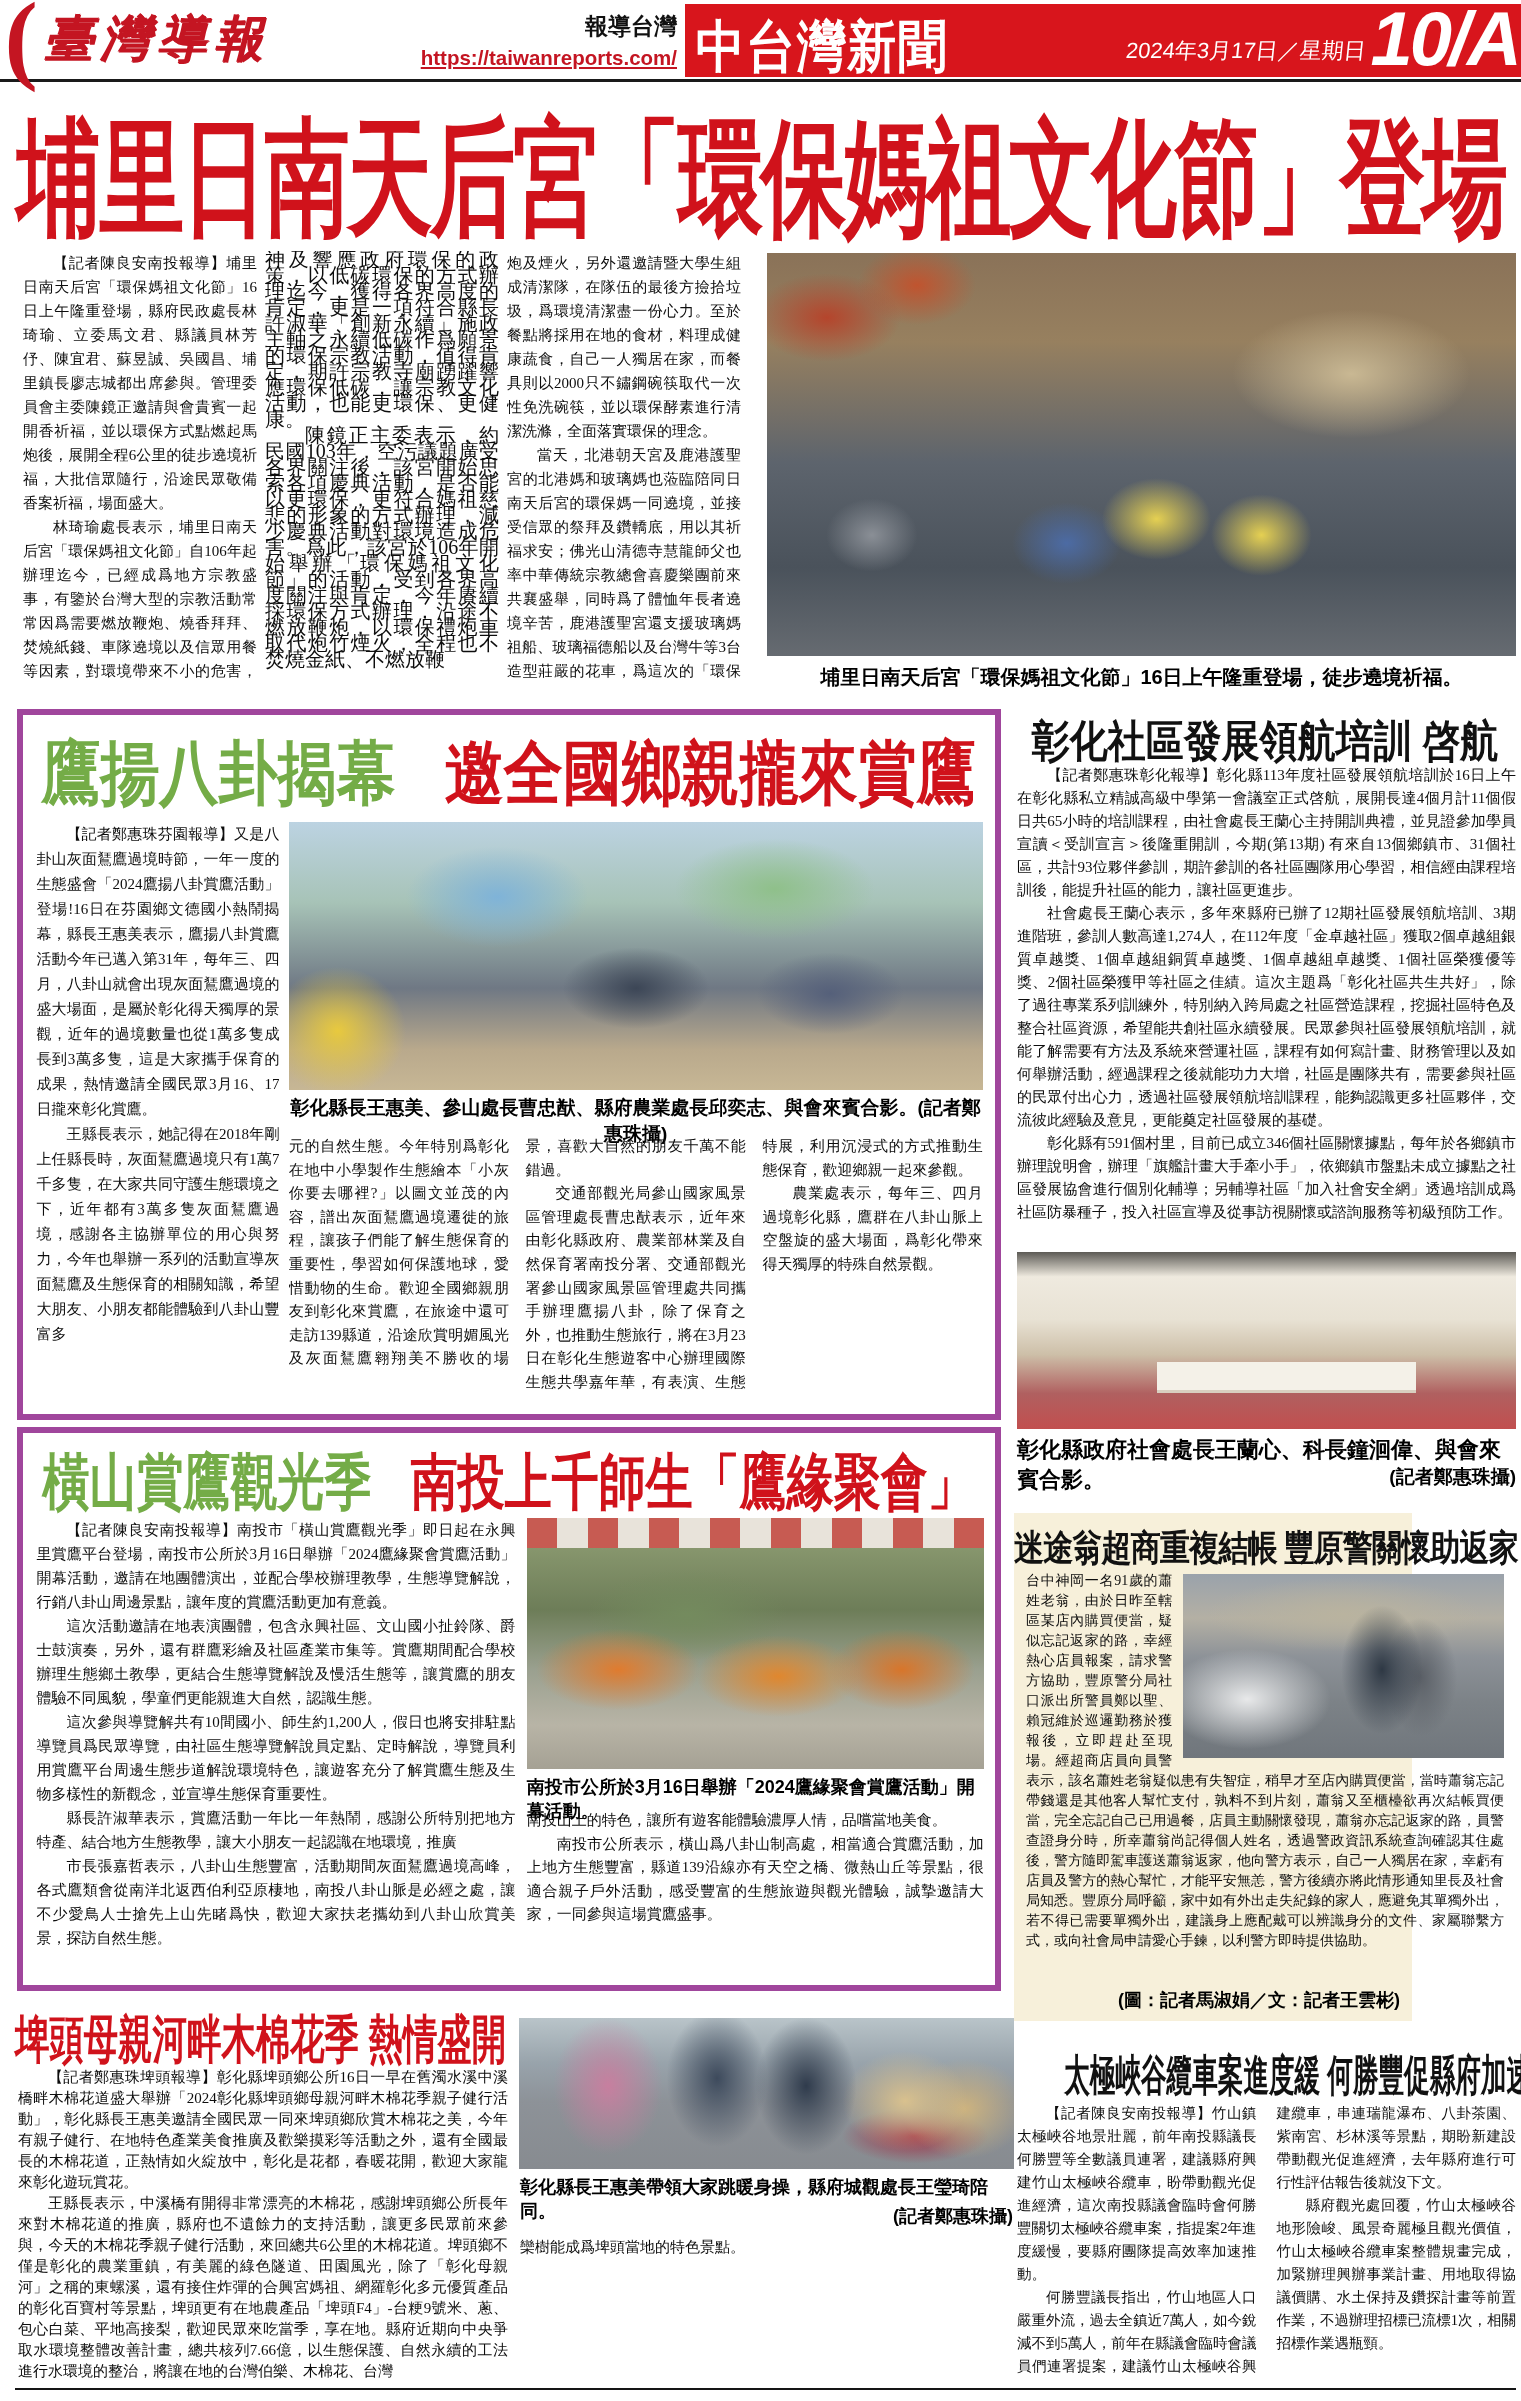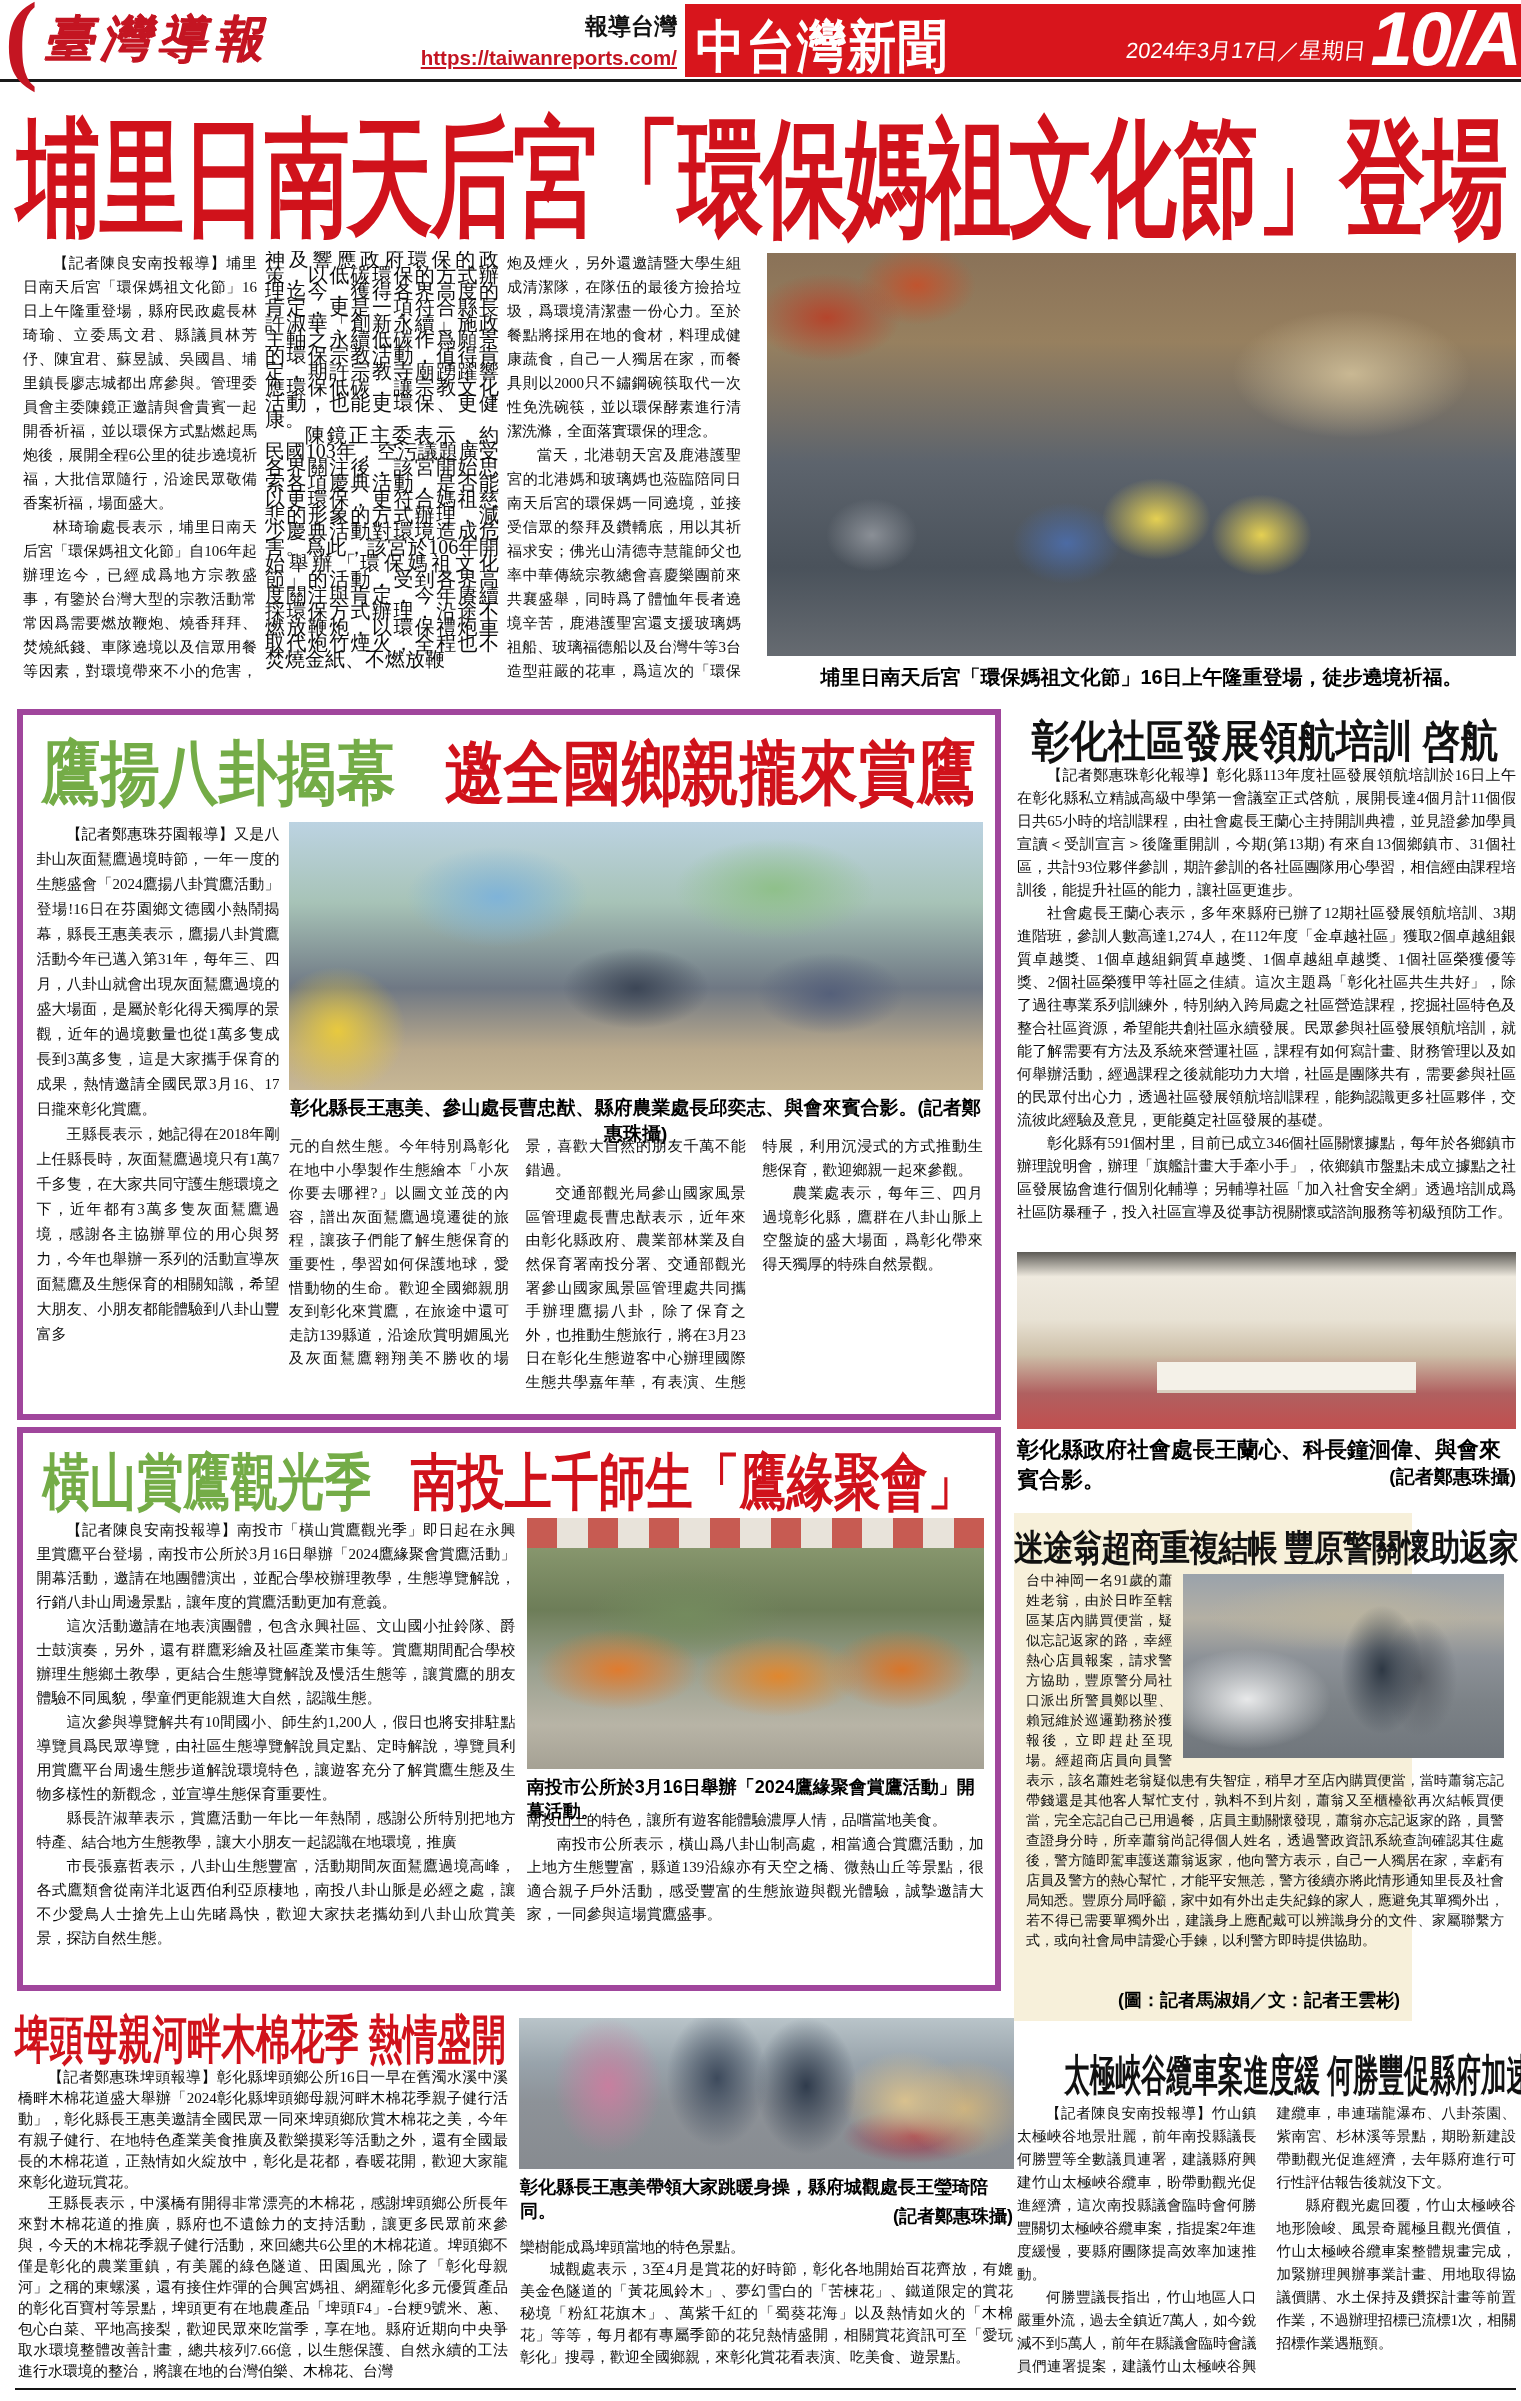--- a/index.html
+++ b/index.html
@@ -187,21 +187,20 @@
   <div class="abs body-txt" style="left:18px;top:2067px;width:490px;height:320px;font-size:15px;line-height:21px;">
       <p>【記者鄭惠珠埤頭報導】彰化縣埤頭鄉公所16日一早在舊濁水溪中溪橋畔木棉花道盛大舉辦「2024彰化縣埤頭鄉母親河畔木棉花季親子健行活動」，彰化縣長王惠美邀請全國民眾一同來埤頭鄉欣賞木棉花之美，今年有親子健行、在地特色產業美食推廣及歡樂摸彩等活動之外，還有全國最長的木棉花道，正熱情如火綻放中，彰化是花都，春暖花開，歡迎大家龍來彰化遊玩賞花。</p>
       <p>王縣長表示，中溪橋有開得非常漂亮的木棉花，感謝埤頭鄉公所長年來對木棉花道的推廣，縣府也不遺餘力的支持活動，讓更多民眾前來參與，今天的木棉花季親子健行活動，來回總共6公里的木棉花道。埤頭鄉不僅是彰化的農業重鎮，有美麗的綠色隧道、田園風光，除了「彰化母親河」之稱的東螺溪，還有接住炸彈的合興宮媽祖、網羅彰化多元優質產品的彰化百寶村等景點，埤頭更有在地農產品「埤頭F4」-台粳9號米、蔥、包心白菜、平地高接梨，歡迎民眾來吃當季，享在地。縣府近期向中央爭取水環境整體改善計畫，總共核列7.66億，以生態保護、自然永續的工法進行水環境的整治，將讓在地的台灣伯樂、木棉花、台灣</p>
     </div>
 
   <div class="ph ph6" style="left:519px;top:2018px;width:495px;height:151px;"></div>
   <div class="abs caption" style="left:520px;top:2175px;width:493px;font-size:18px;">彰化縣長王惠美帶領大家跳暖身操，縣府城觀處長王瑩琦陪同。</div>
   <div class="abs caption" style="left:520px;top:2204px;width:493px;text-align:right;font-size:18px;">(記者鄭惠珠攝)</div>
   <div class="abs body-txt" style="left:520px;top:2236px;width:493px;height:151px;font-size:15px;line-height:22px;">
       <p class="noind">欒樹能成爲埤頭當地的特色景點。</p>
-      <p>城觀處表示，3至4月是賞花的好時節，彰化各地開始百花齊放，有媲美金色隧道的「黃花風鈴木」、夢幻雪白的「苦楝花」、鐵道限定的賞花秘境「粉紅花旗木」、萬紫千紅的「蜀葵花海」以及熱情如火的「木棉花」等等，每月都有專屬季節的花兒熱情盛開，相關賞花資訊可至「愛玩彰化」搜尋，歡迎全國鄉親，來彰化賞花看表演、吃美食、遊景點。</p>
     </div>
 
   <div class="abs hl-black" style="left:1014px;top:2047px;width:502px;font-size:32px;transform:scale(0.8,1.35);transform-origin:top center;">太極峽谷纜車案進度緩 何勝豐促縣府加速推動</div>
   <div class="abs body-txt" style="left:1017px;top:2102px;width:499px;height:283px;font-size:14.5px;line-height:23px;column-count:2;column-gap:20px;column-fill:auto;">
       <p>【記者陳良安南投報導】竹山鎮太極峽谷地景壯麗，前年南投縣議長何勝豐等全數議員連署，建議縣府興建竹山太極峽谷纜車，盼帶動觀光促進經濟，這次南投縣議會臨時會何勝豐關切太極峽谷纜車案，指提案2年進度緩慢，要縣府團隊提高效率加速推動。</p>
       <p>何勝豐議長指出，竹山地區人口嚴重外流，過去全鎮近7萬人，如今銳減不到5萬人，前年在縣議會臨時會議員們連署提案，建議竹山太極峽谷興建纜車，串連瑞龍瀑布、八卦茶園、紫南宮、杉林溪等景點，期盼新建設帶動觀光促進經濟，去年縣府進行可行性評估報告後就沒下文。</p>
       <p>縣府觀光處回覆，竹山太極峽谷地形險峻、風景奇麗極且觀光價值，竹山太極峽谷纜車案整體規畫完成，加緊辦理興辦事業計畫、用地取得協議價購、水土保持及鑽探計畫等前置作業，不過辦理招標已流標1次，相關招標作業遇瓶頸。</p>
     </div>
 
   <div class="rule" style="left:15px;top:2388px;width:1501px;height:2.3px;"></div>

